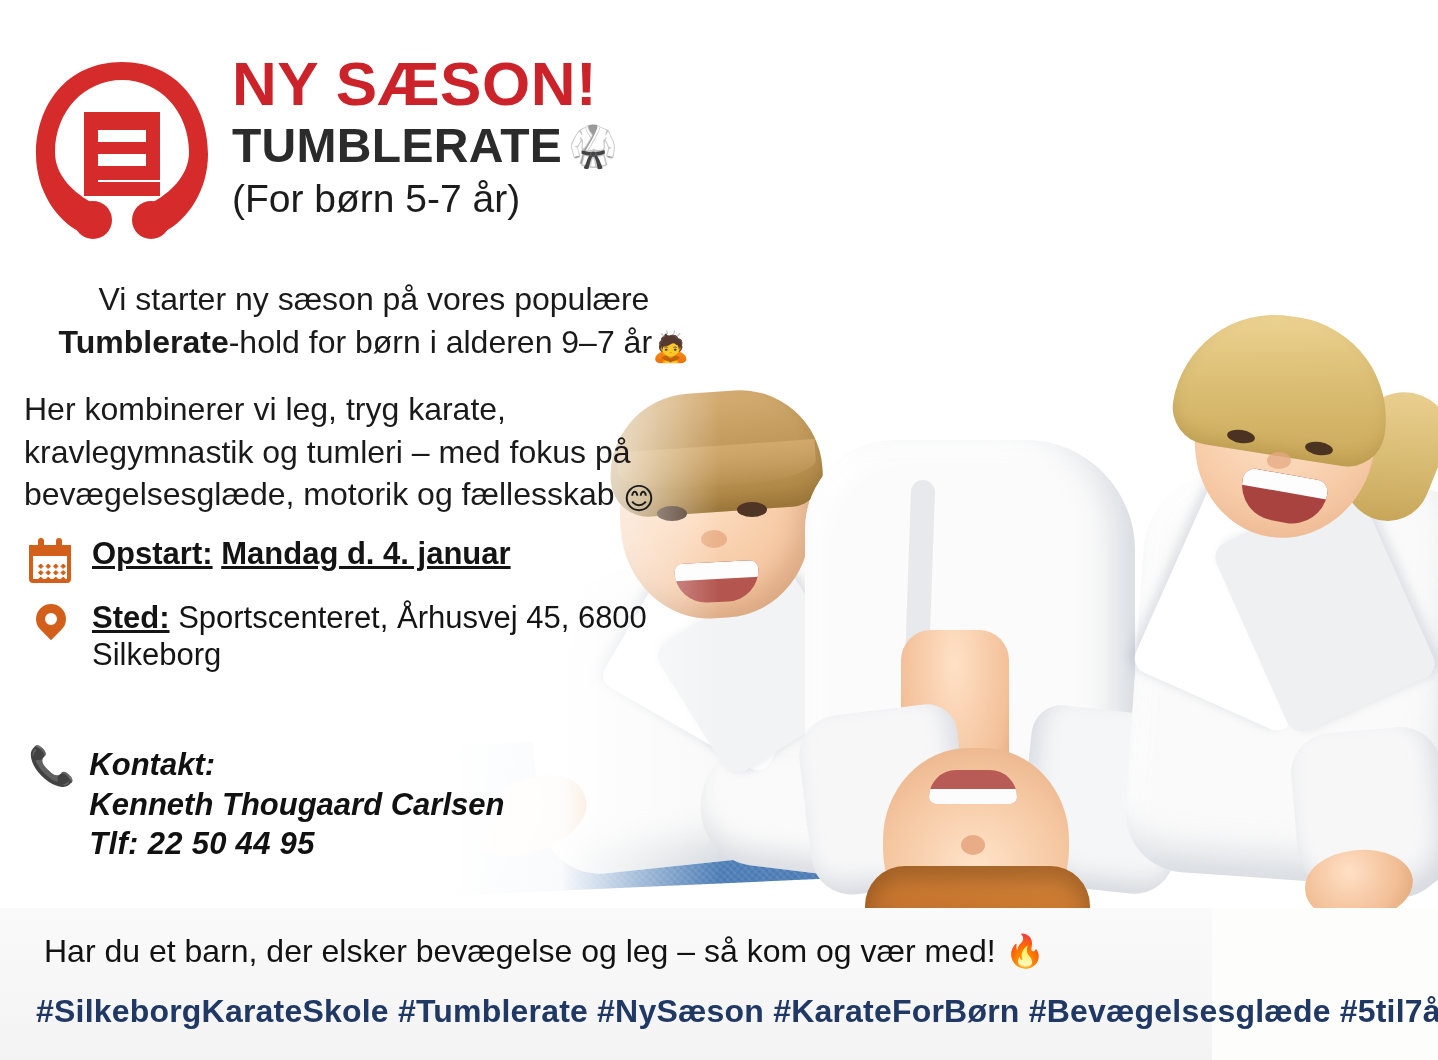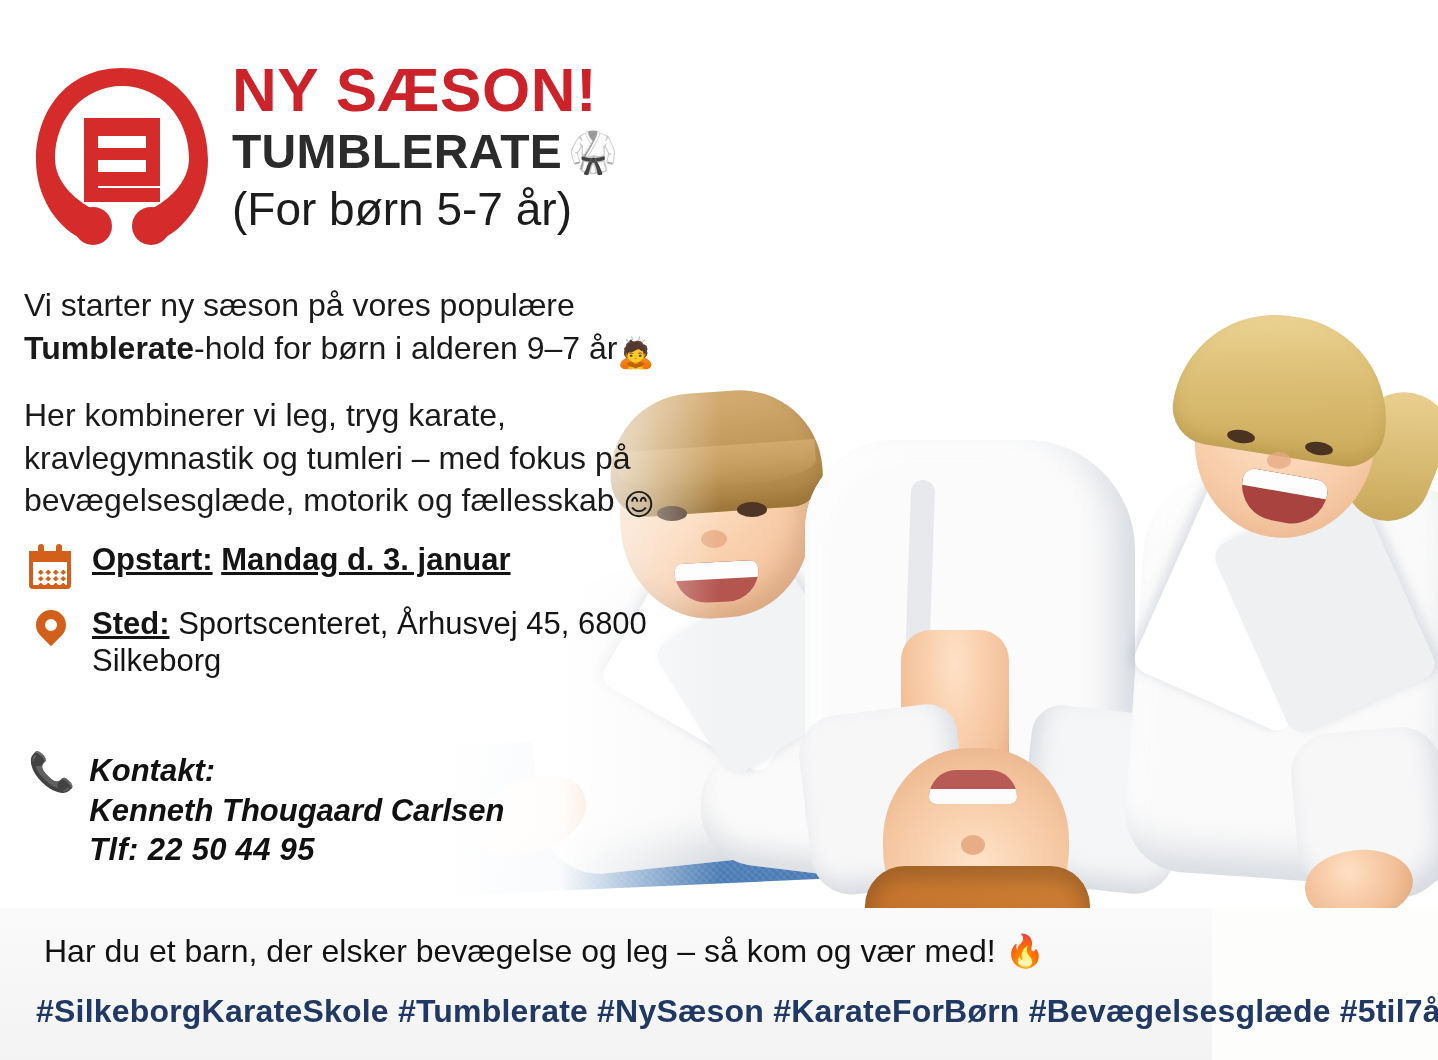--- a/index.html
+++ b/index.html
@@ -152,41 +152,41 @@
       background: radial-gradient(circle at 42% 30%, #ffe0c5 0%, #f2bf97 60%, #dda070 100%); transform:rotate(-6deg); }
 
   
   .photo-fade{
     position:absolute; left:0; top:0; width:720px; height:908px;
     background: linear-gradient(90deg, #ffffff 0%, #ffffff 62%, rgba(255,255,255,.96) 78%, rgba(255,255,255,0) 100%);
     pointer-events:none;
   }
 
   
-  .content { position:absolute; left:0; top:6px; width:760px; height:908px; }
+  .content { position:absolute; left:0; top:0; width:760px; height:908px; }
 
   .header-row{ position:absolute; left:22px; top:52px; width:700px; height:210px; }
 
   .logo { position:absolute; left:0px; top:2px; width:200px; height:198px; }
 
   .heading-block{ position:absolute; left:210px; top:0px; width:520px; }
   .ny-saeson{
     font-size:62px; font-weight:bold; color:#cc2229; letter-spacing:.5px;
     line-height:1.02; margin:0; white-space:nowrap;
   }
   .tumblerate-row{ display:flex; align-items:center; gap:6px; margin-top:6px; }
   .tumblerate{
     font-size:48px; font-weight:bold; color:#2b2b2b; letter-spacing:.3px; line-height:1.05; margin:0;
   }
   .emoji { font-family:"DejaVu Sans", sans-serif; line-height:1; }
   .emoji-kid{ font-size:40px; }
-  .for-boern{ font-size:46px; color:#1c1c1c; margin-top:6px; line-height:1.1; }
+  .for-boern{ font-size:39px; color:#1c1c1c; margin-top:6px; line-height:1.1; }
 
   .para { position:absolute; left:24px; width:700px; color:#1a1a1a; font-size:32px; line-height:1.33; }
-  .p1 { top:278px; }
+  .p1 { top:278px;text-align:center; }
   .p1 b{ font-weight:bold; }
   .p2 { top:388px; }
   .emoji-in-text{ font-size:30px; vertical-align:-4px; }
 
   .details{ position:absolute; left:26px; top:535px; width:700px; }
   .det-row{ display:flex; align-items:flex-start; gap:18px; margin-bottom:14px; }
   .det-icon{ width:48px; min-width:48px; height:48px; position:relative; margin-top:2px; }
   .det-text{ font-size:31px; color:#141414; line-height:1.2; }
   .det-text b{ font-weight:bold;text-decoration:underline; }
 
@@ -335,21 +335,21 @@
       <div class="det-row">
         <div class="det-icon">
           <div class="ico-cal-ring1"></div>
             <div class="ico-cal-ring2"></div>
           <div class="ico-cal">
               <div class="ico-cal-dots"></div>
             </div>
         </div>
         <div class="det-text">
           <b>Opstart:</b>
-          <b>Mandag d. 3. januar</b>
+          <b>Mandag d. 4. januar</b>
         </div>
       </div>
 
 
       <div class="det-row">
         <div class="det-icon">
           <div class="ico-pin"></div>
         </div>
         <div class="det-text">
           <b>Sted:</b>

